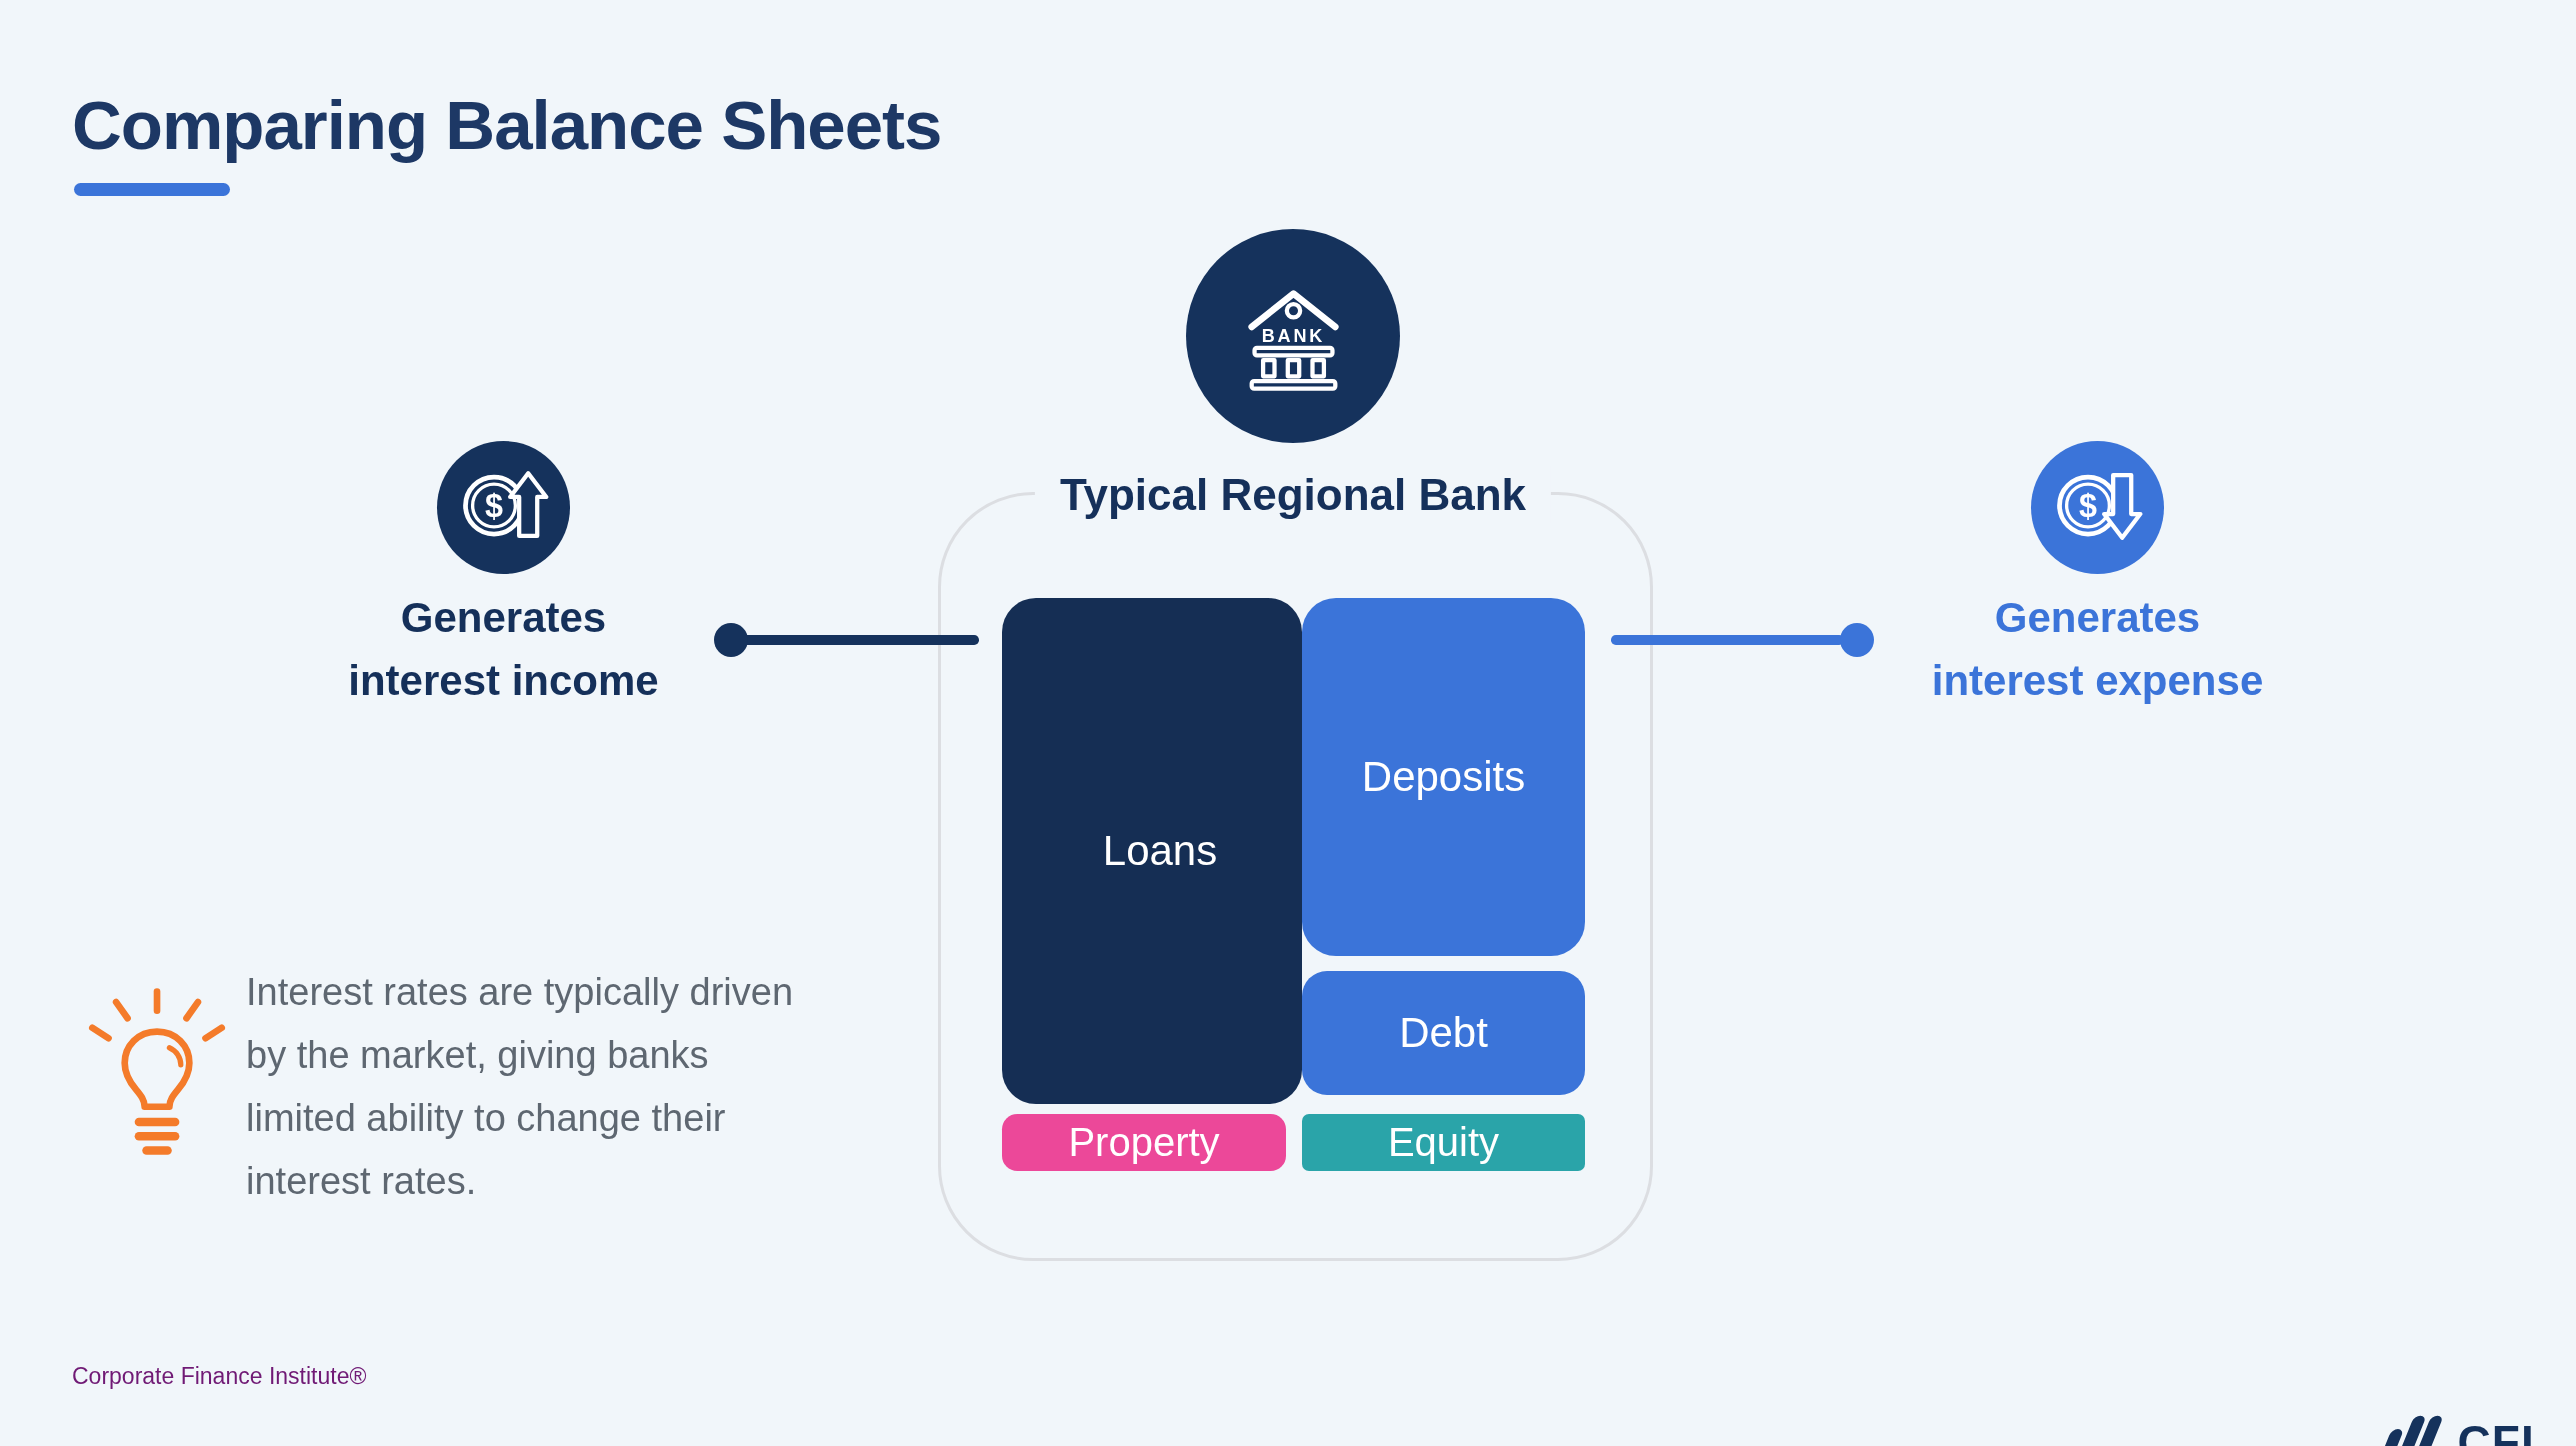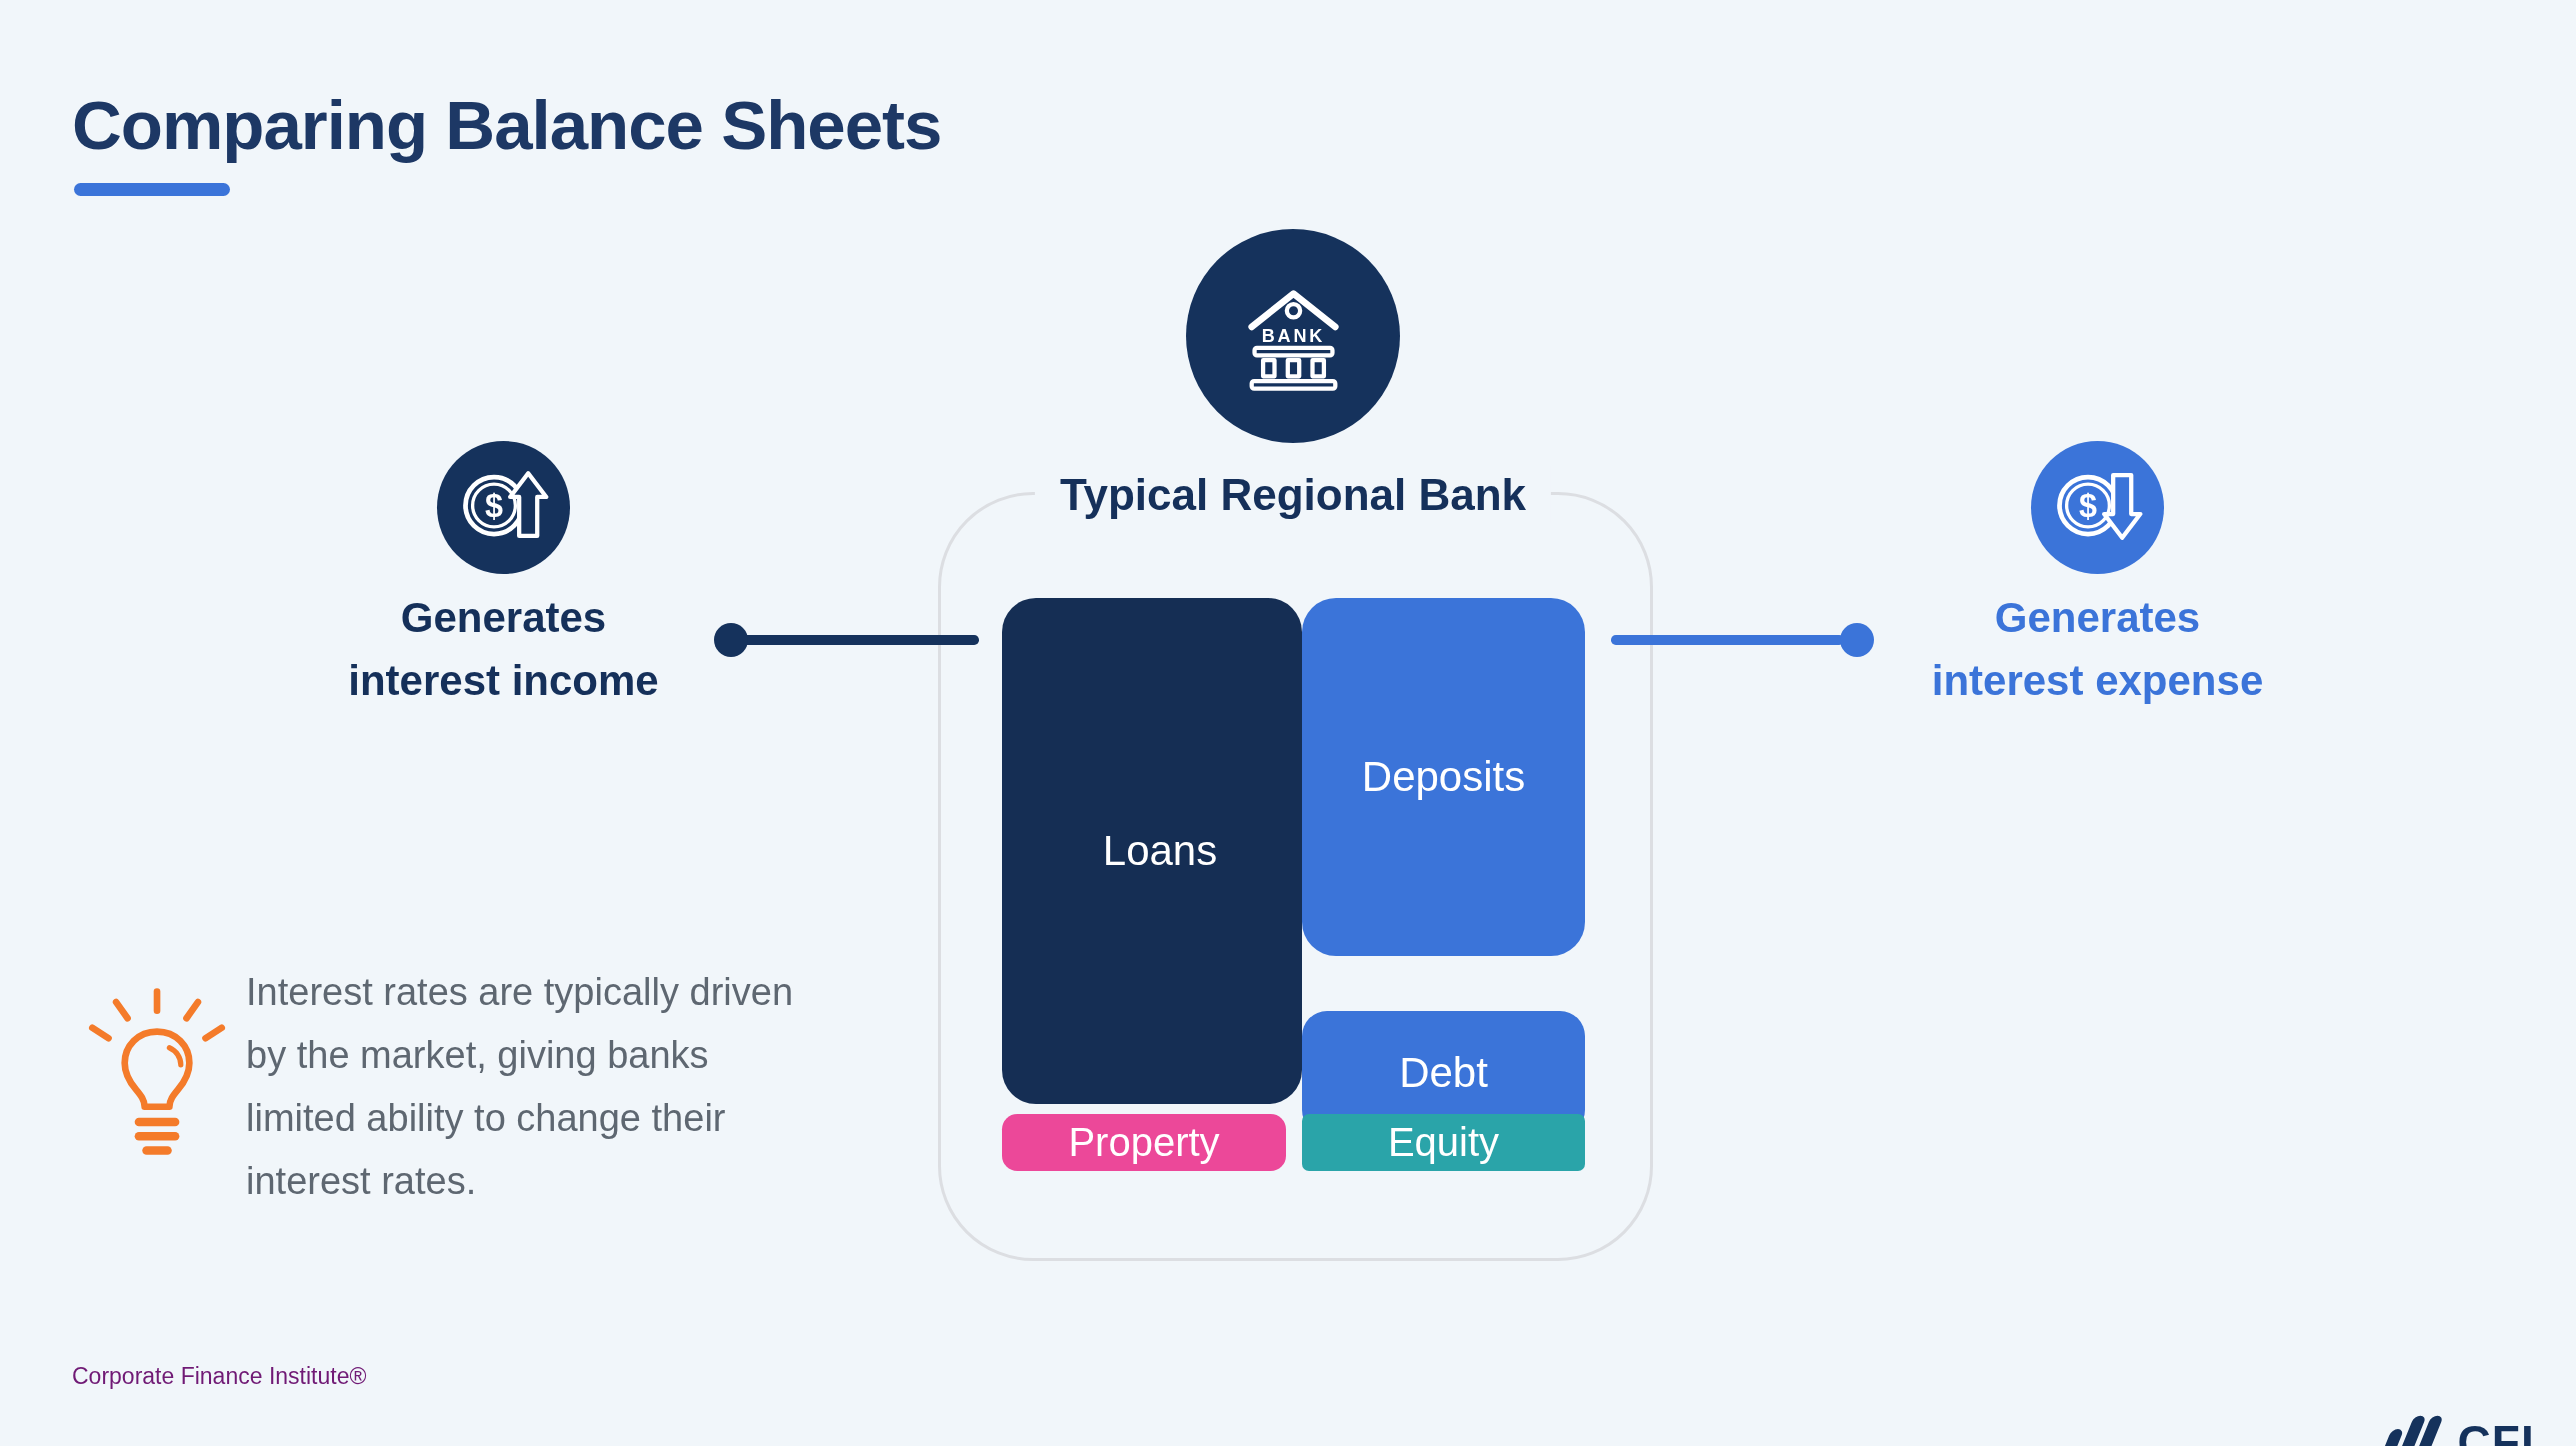--- a/index.html
+++ b/index.html
@@ -18,21 +18,21 @@
          padding:0 25px;z-index:6;white-space:nowrap;line-height:57px;}
 
   .sheet-frame{position:absolute;left:938px;top:492px;width:709px;height:763px;
          border:3.8px solid #dcdee2;border-radius:95px;z-index:1;}
 
   .block{position:absolute;display:flex;align-items:center;justify-content:center;
          color:#ffffff;z-index:5;font-weight:400;}
   .block-loans   {left:1002px;top:598px; width:284px;height:506px;border-radius:34px;font-size:42px;padding-left:16px;}
   .block-property{left:1002px;top:1114px;width:284px;height:57px; border-radius:15.3px;font-size:40px;}
   .block-deposits{left:1302px;top:598px; width:283px;height:358px;border-radius:34px;font-size:42px;}
-  .block-debt    {left:1302px;top:971px;width:283px;height:124px;border-radius:25px;font-size:42px;margin-top:40px;}
+  .block-debt    {left:1302px;top:971px;width:283px;height:124px;border-radius:25px;font-size:42px;}
   .block-equity  {left:1302px;top:1114px;width:283px;height:57px; border-radius:7px;font-size:40px;}
 
   .callout-icon{position:absolute;width:133px;height:133px;border-radius:50%;
          display:flex;align-items:center;justify-content:center;z-index:3;}
   .callout-icon-left {left:437px; top:441px;}
   .callout-icon-right{left:2031px;top:441px;}
   .callout-text{position:absolute;text-align:center;font-weight:700;font-size:42px;line-height:63px;}
   .callout-text-left {left:294px; top:586px;width:419px;}
   .callout-text-right{left:1886px;top:586px;width:423px;}
 

